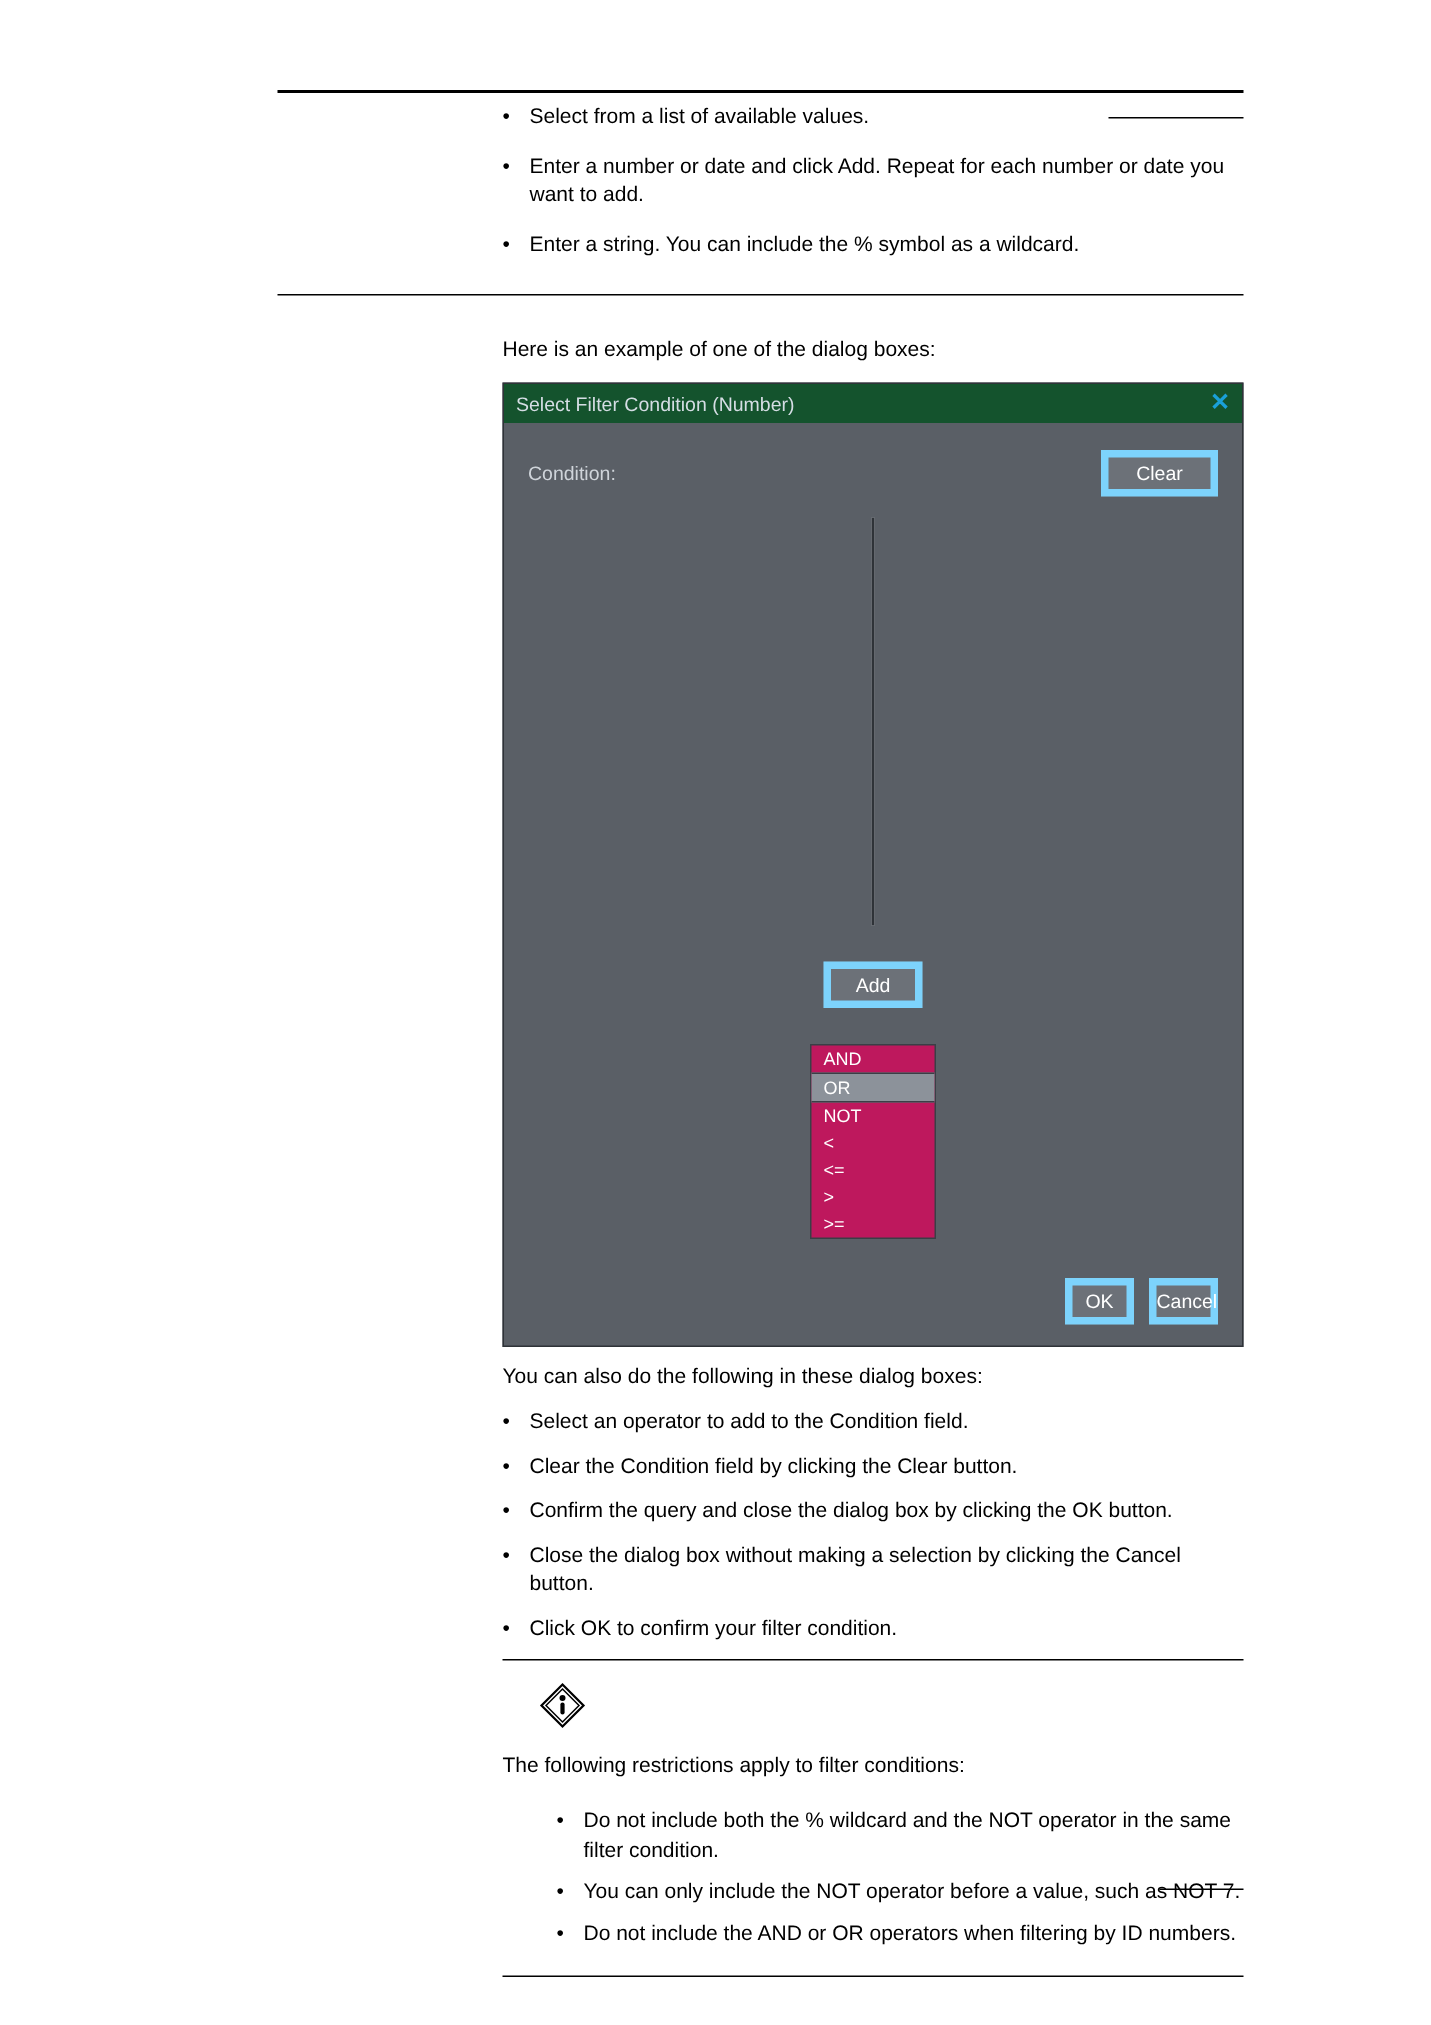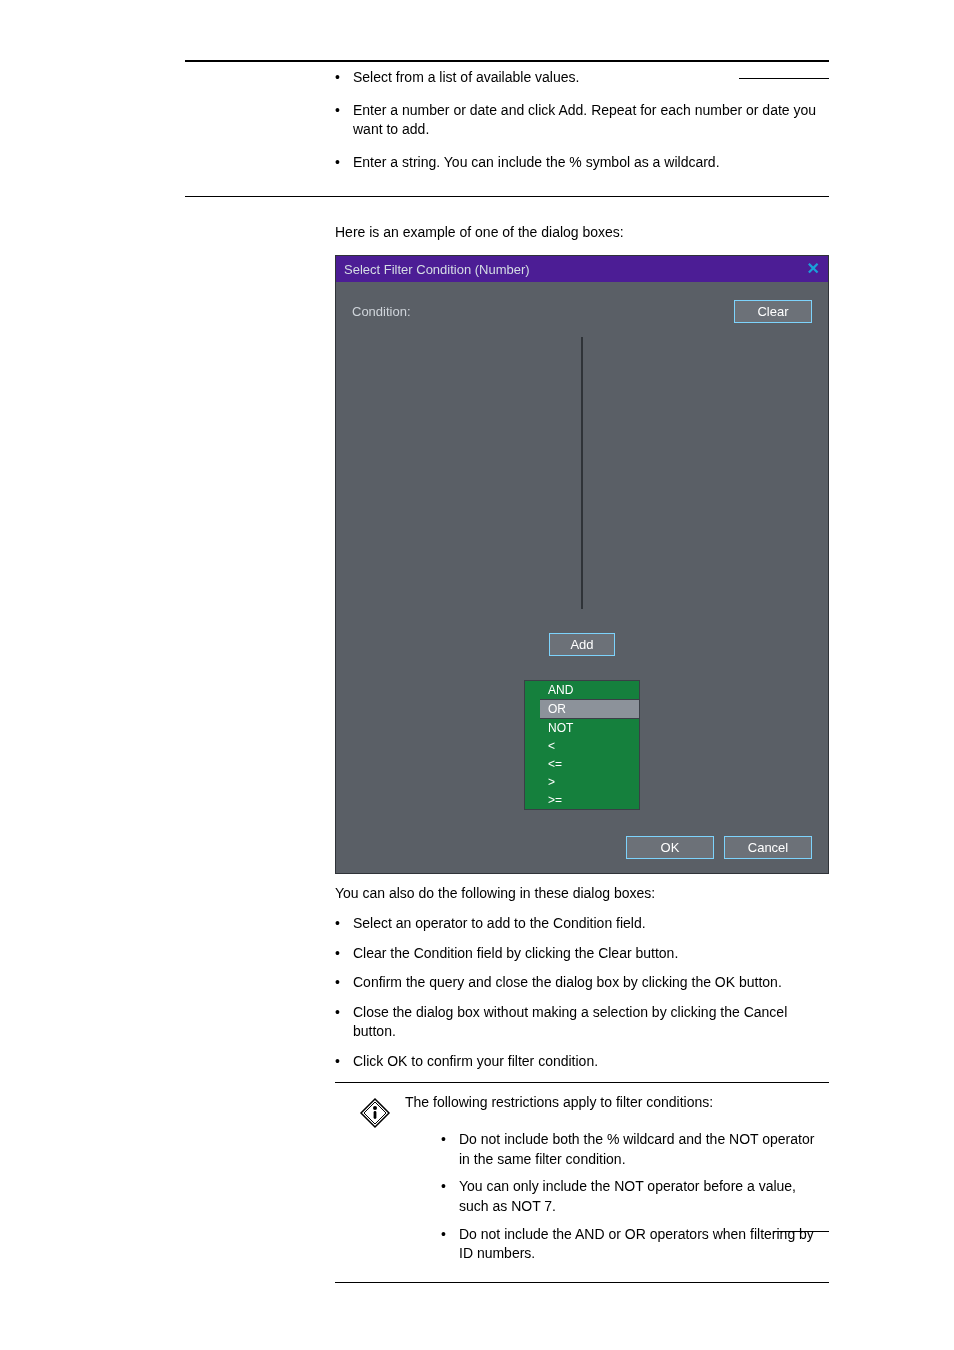--- a/index.html
+++ b/index.html
@@ -10,40 +10,40 @@
   .section-rule { height: 1px; background: #000; margin-top: 10px; }
   .pre-list .row { display: flex; align-items: flex-start; margin-bottom: 6px; }
   .pre-list .left { width: 150px; flex-shrink: 0; }
   .pre-list .right { flex: 1; }
   .bullets { list-style: none; padding-left: 0; }
   .bullets li { position: relative; padding-left: 18px; margin-bottom: 14px; line-height: 1.35; font-size: 14px; }
   .bullets li::before { content: "•"; position: absolute; left: 0; top: 0; font-size: 14px; }
   .intro-para { margin: 26px 0 14px 150px; font-size: 14px; line-height: 1.35; }
   .figure-wrap { margin: 10px 0 10px 150px; }
   .dlg { width: 494px; background: #5a5f66; font-family: "Segoe UI", Tahoma, sans-serif; font-size: 12px; color: #fff; border: 1px solid #2f3338; }
-  .dlg-title { background: #4c1d95; padding: 5px 8px; display: flex; align-items: center; justify-content: space-between; color: #d5dde4; font-size: 13px; }
+  .dlg-title { background: #14532d; padding: 5px 8px; display: flex; align-items: center; justify-content: space-between; color: #d5dde4; font-size: 13px; }
   .dlg-title .close { color: #1aa0d8; font-weight: bold; font-size: 16px; cursor: pointer; line-height: 1; }
   .dlg-body { padding: 18px 16px 14px 16px; }
   .dlg-row1 { display: flex; align-items: center; justify-content: space-between; margin-bottom: 14px; }
   .dlg-row1 .lbl { color: #cfd4da; font-size: 13px; }
-  .dlg-btn { background: #6c7178; border: 1px solid #7dd3fc; color: #fff; padding: 3px 0; width: 78px; text-align: center; font-size: 13px; cursor: pointer; }
+  .dlg-btn { background: #6c7178; border: 5px solid #7dd3fc; color: #fff; padding: 3px 0; width: 78px; text-align: center; font-size: 13px; cursor: pointer; }
   .dlg-row2 { display: flex; align-items: center; gap: 24px; flex-direction: column; }
   .dlg-input { flex: 0 0 272px; height: 24px; background: #dcdfe3; border: 1px solid #2f3338; }
   .dlg-add { width: 66px; margin-left: 0; }
-  .op-list { width: 116px; border: 1px solid #3a3f46; background: #15803d; padding-left: 15px; }
+  .op-list { width: 84px; border: 1px solid #3a3f46; background: #be185d; }
   .op-list div { padding: 2px 8px; font-size: 12px; cursor: pointer; }
   .op-list div.sel { background: #8c929a; border-top: 1px solid #3a3f46; border-bottom: 1px solid #3a3f46; }
   .dlg-footer { padding: 12px 16px 14px; display: flex; justify-content: flex-end; gap: 10px; }
-  .dlg-footer .dlg-btn { width: 88px; }
+  .dlg-footer .dlg-btn { width: 46px; }
   .figure-caption { margin: 10px 0 22px 150px; font-size: 13px; }
   .para { margin: 0 0 10px 150px; font-size: 14px; line-height: 1.4; }
   .bullets2 { list-style: none; margin-left: 150px; padding: 0 0 0 0; }
   .bullets2 li { position: relative; padding-left: 18px; margin-bottom: 10px; font-size: 14px; line-height: 1.4; }
   .bullets2 li::before { content: "•"; position: absolute; left: 0; top: 0; }
-  .note-block { margin-left: 150px; border-top: 1px solid #000; border-bottom: 1px solid #000; padding: 10px 0 10px 0; display: flex; gap: 14px; margin-top: 10px; align-items: flex-start; }
+  .note-block { margin-left: 150px; border-top: 1px solid #000; border-bottom: 1px solid #000; padding: 10px 0 10px 0; display: flex; gap: 14px; margin-top: 10px; align-items: flex-start; flex-direction: column; }
   .note-icon { width: 32px; height: 32px; flex-shrink: 0; margin-left: 24px; margin-top: 4px; }
   .note-content { flex: 1; font-size: 14px; line-height: 1.4; }
   .note-content .note-list { list-style: none; margin-top: 18px; padding-left: 36px; }
   .note-content .note-list li { position: relative; padding-left: 18px; margin-bottom: 8px; }
   .note-content .note-list li::before { content: "•"; position: absolute; left: 0; top: 0; }
   .page-num-rule { position: absolute; bottom: 118px; right: 125px; width: 56px; height: 1px; background: #000; }
 </style>
 </head>
 <body>
 <div class="page">

